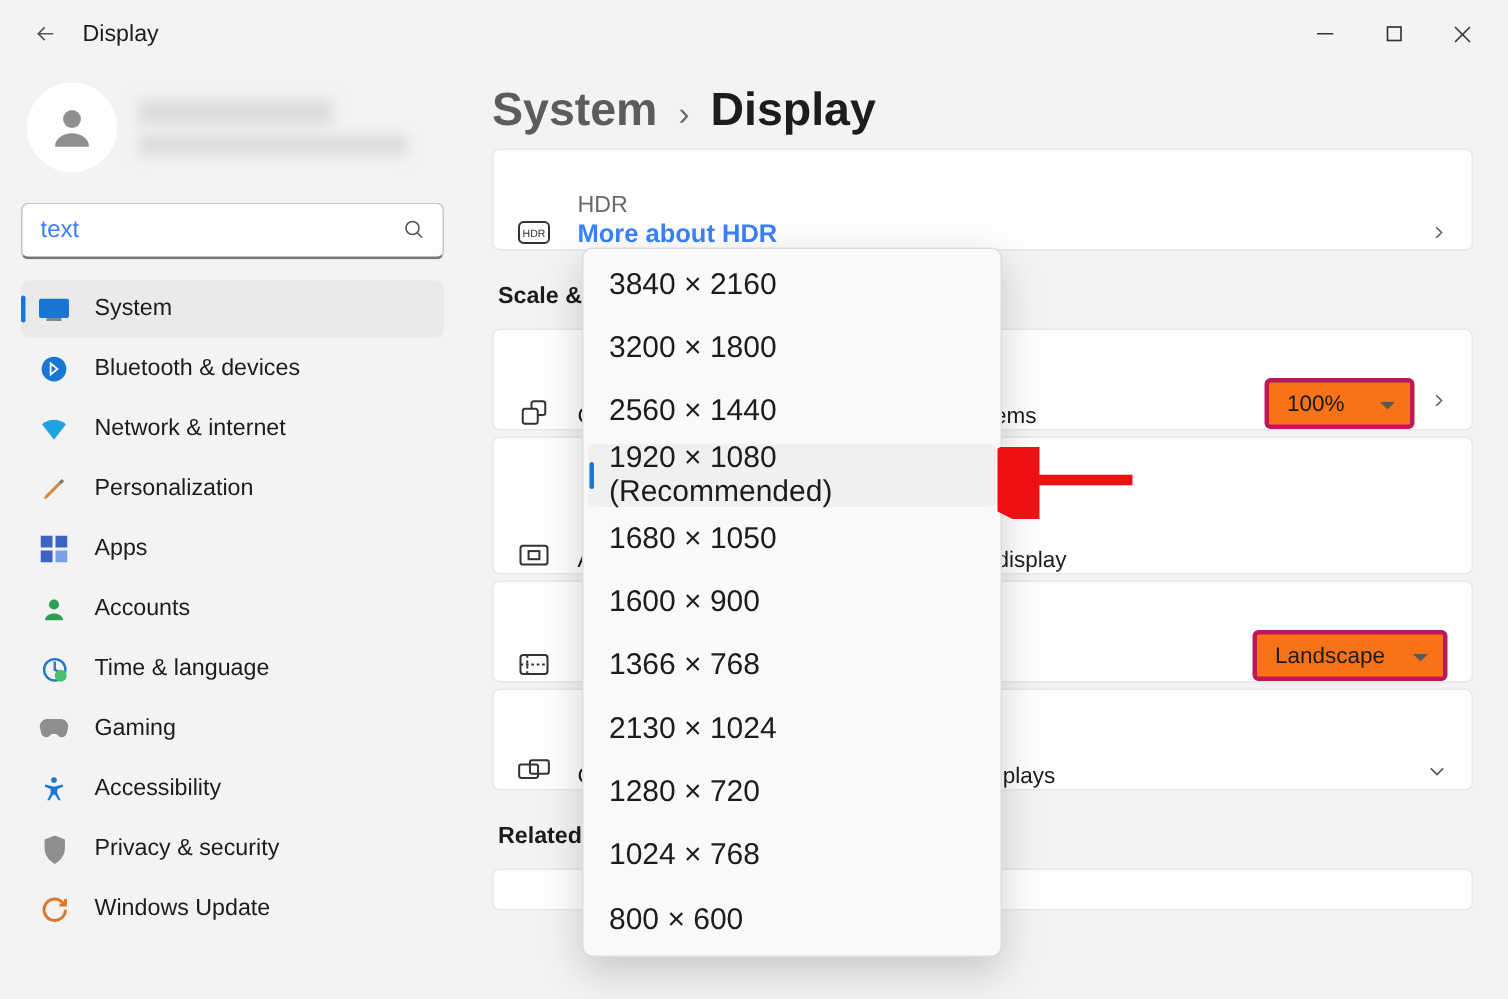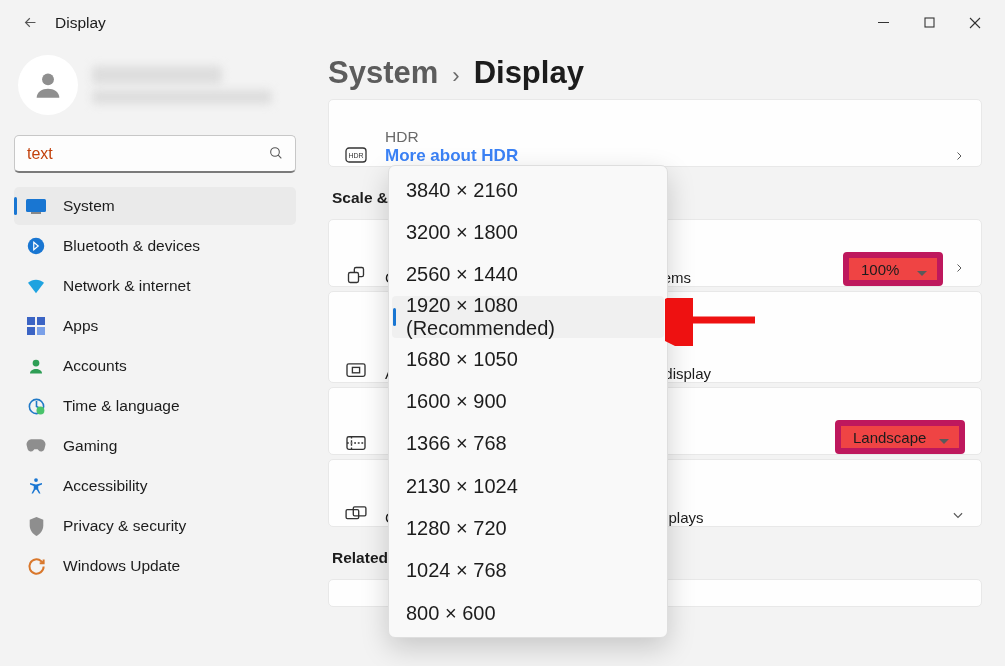--- a/index.html
+++ b/index.html
@@ -10,21 +10,21 @@
     .winbtns{margin-left:auto;display:flex}
     .winbtn{width:46px;height:33px;display:flex;align-items:center;justify-content:center;color:#333}
     .side{position:absolute;left:0;top:45px;width:308px;padding:8px 12px 0 14px}
     .user{display:flex;align-items:center;gap:14px;padding:2px 0 12px 4px}
     .avatar{width:60px;height:60px;border-radius:50%;background:#ffffff;display:flex;align-items:center;justify-content:center}
     .avatar svg{width:34px;height:34px;fill:#8f8f8f}
     .userinfo{display:flex;flex-direction:column;gap:6px}
     .blur1{width:130px;height:18px;background:#ddd;border-radius:4px;filter:blur(4px)}
     .blur2{width:180px;height:14px;background:#ddd;border-radius:4px;filter:blur(4px)}
     .searchwrap{position:relative;margin:8px 0 14px 0}
-    .search{width:100%;height:38px;border:1px solid #c7c7c7;border-bottom:2px solid #7a7a7a;border-radius:5px;background:#fdfdfd;padding:0 40px 0 12px;font-size:16px;color:#c2410c}
+    .search{width:100%;height:38px;border:1px solid #c7c7c7;border-bottom:2px solid #7a7a7a;border-radius:5px;background:#fdfdfd;padding:0 40px 0 12px;font-size:16px;color:#3b82f6}
     .searchicon{position:absolute;right:12px;top:10px;color:#555}
     .nav{display:flex;flex-direction:column;gap:2px;margin-top:6px}
     .nav-item{display:flex;align-items:center;gap:17px;height:38px;padding:0 12px;border-radius:5px;font-size:15.5px;cursor:pointer;position:relative}
     .nav-item.active{background:#eaeaea}
     .nav-item.active::before{content:"";position:absolute;left:0;top:10px;bottom:10px;width:3px;background:#1976d2;border-radius:3px}
     .nav-ico{width:20px;height:20px;display:flex;align-items:center;justify-content:center}
     .main{position:absolute;left:322px;top:45px;right:14px;bottom:0;padding:10px 0 0 6px}
     .crumb{display:flex;align-items:baseline;gap:14px;margin-bottom:14px}
     .crumb .c1{font-size:31px;color:#5c5c5c;font-weight:600}
     .crumb .sep{font-size:22px;color:#6b6b6b}
@@ -32,21 +32,21 @@
     .card{background:#fefefe;border:1px solid #e8e8e8;border-radius:5px;margin-bottom:4px;padding:0 16px;width:654px}
     .card-row{display:flex;align-items:flex-end;min-height:66px;gap:18px}
     .card-ico{width:22px;height:22px;color:#333;display:flex;align-items:center;justify-content:center}
     .card-body{flex:1;display:flex;flex-direction:column;justify-content:center}
     .card-title{font-size:15.5px}
     .card-sub{font-size:13px;color:#5e5e5e;margin-top:2px}
     .card-link{font-size:17px;color:#3b82f6;font-weight:600}
     .chev{color:#5a5a5a}
     .section-title{font-size:15.5px;font-weight:600;margin:22px 0 12px 4px}
     .scale-select{display:flex;align-items:center;gap:10px}
-    .wselect{border:6px solid #be185d;background:#ef4444;border-radius:4px;height:34px;padding:0 30px 0 12px;font-size:15px;position:relative;display:flex;align-items:center;min-width:100px}
+    .wselect{border:3px solid #be185d;background:#f97316;border-radius:4px;height:34px;padding:0 30px 0 12px;font-size:15px;position:relative;display:flex;align-items:center;min-width:100px}
     .wselect::after{content:"";position:absolute;right:10px;top:13px;border:5px solid transparent;border-top-color:#5a5a5a}
     
     .dropdown{position:absolute;left:388px;top:165px;width:280px;background:#f9f9f9;border:1px solid #dedede;border-radius:7px;box-shadow:0 10px 28px rgba(0,0,0,.18);padding:3px;z-index:50}
     .dd-item{height:42.3px;display:flex;align-items:center;padding:0 14px;font-size:20px;border-radius:4px;cursor:pointer;position:relative}
     .dd-item.sel{background:#f0f0f0}
     .dd-item.sel::before{content:"";position:absolute;left:1px;top:12px;bottom:12px;width:3px;background:#1976d2;border-radius:3px}
     
     .arrow{position:absolute;left:665px;top:298px;z-index:60}
   </style>
 </head>
@@ -121,20 +121,29 @@
     <div class="nav-item">
         <span class="nav-ico">
           <svg width="20" height="16" viewBox="0 0 24 20">
             <path d="M12 19L2 6c6-5 14-5 20 0L12 19z" fill="#1fa3e0"></path>
           </svg>
         </span>
         <span>Network &amp; internet</span>
       </div>
     <div class="nav-item">
         <span class="nav-ico">
+          <svg width="18" height="18" viewBox="0 0 24 24">
+            <path d="M3 21l3-1 12-12-2-2L4 18l-1 3z" fill="#d98b3e"></path>
+            <path d="M16 6l2 2 3-3-2-2-3 3z" fill="#7a7a7a"></path>
+          </svg>
+        </span>
+        <span>Personalization</span>
+      </div>
+    <div class="nav-item">
+        <span class="nav-ico">
           <svg width="18" height="18" viewBox="0 0 18 18">
             <rect x="0" y="0" width="8" height="8" fill="#3b64c4"></rect>
             <rect x="10" y="0" width="8" height="8" fill="#3b64c4"></rect>
             <rect x="0" y="10" width="8" height="8" fill="#3b64c4"></rect>
             <rect x="10" y="10" width="8" height="8" fill="#7aa0e8"></rect>
           </svg>
         </span>
         <span>Apps</span>
       </div>
     <div class="nav-item">

